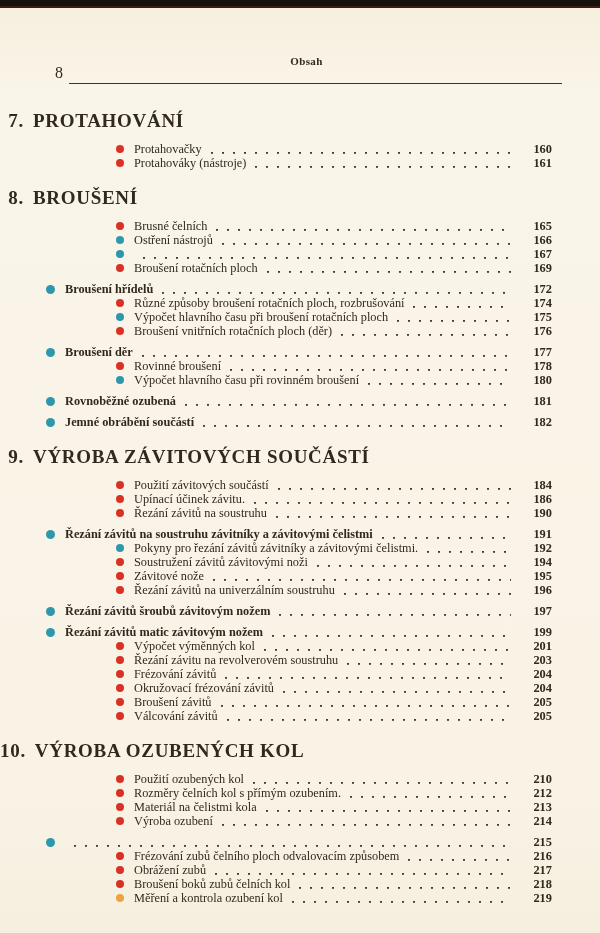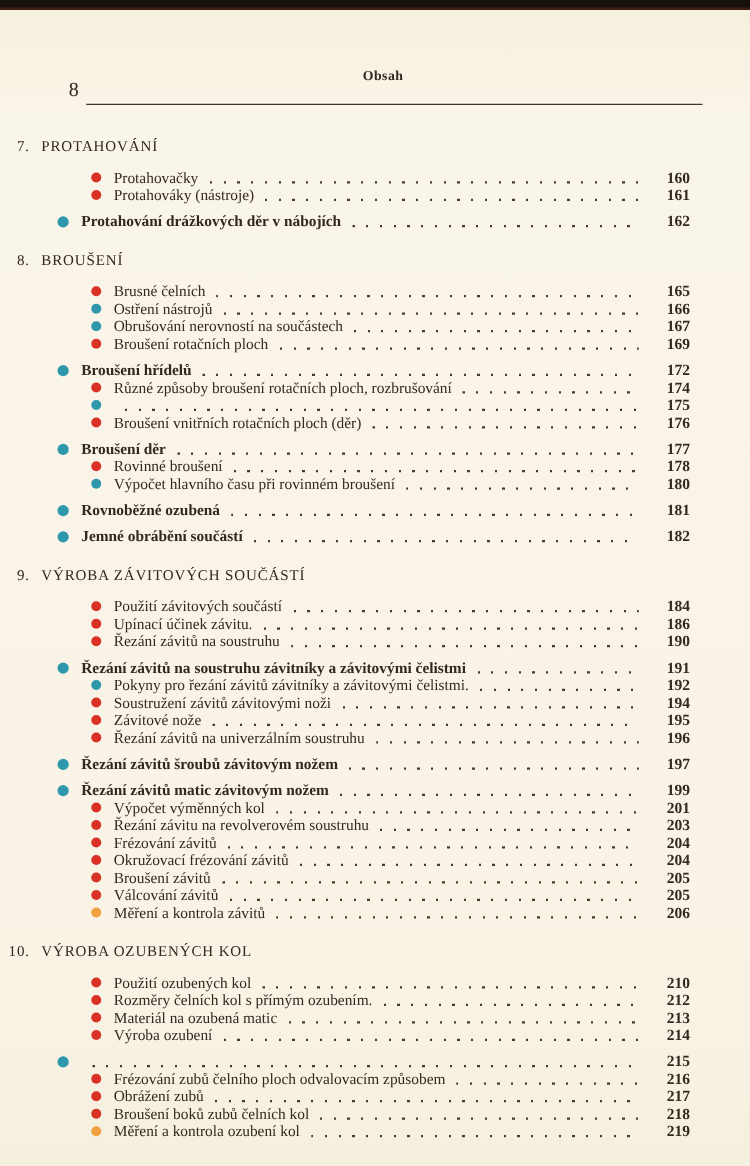--- a/index.html
+++ b/index.html
@@ -23,31 +23,31 @@
     text-align: center; font-weight: bold; font-size: 11px; letter-spacing: 0.4px;
   }
   .header-rule {
     position: absolute; left: 14px; right: -4px; bottom: 0;
     height: 0; border-bottom: 1.6px solid #3e342a;
   }
   
   .toc { margin: 26px 48px 0 0; }
   section.toc-section { margin-top: 17px; }
   section.toc-section:first-child { margin-top: 0; }
-  .sec-head { margin: 0 0 10px 0; font-size: 12px; font-weight: 400; letter-spacing: 0.7px; }
+  .sec-head { margin: 0 0 10px 0; font-size: 19px; font-weight: 700; letter-spacing: 0.7px; }
   .sec-num { display: inline-block; min-width: 24px; text-align: right; margin-right: 9px; }
   .row { display: flex; align-items: baseline; line-height: 14px; font-size: 12.3px; }
   .row.gap { margin-top: 7px; }
   .row .bullet {
     flex: 0 0 auto; width: 8px; height: 8px; border-radius: 50%;
     margin-right: 10px; align-self: center;
   }
   .row.lvl1 { padding-left: 46px; }
   .row.lvl1 .bullet { width: 9px; height: 9px; }
-  .row.lvl2 { padding-left: 73px; }
+  .row.lvl2 { padding-left: 116px; }
   .row.bold .label { font-weight: 700; }
   .bullet.red { background: #d93126; }
   .bullet.teal { background: #2e97ac; }
   .bullet.orange { background: #f0a23e; }
   .label { white-space: nowrap; }
   .leader {
     flex: 1; align-self: flex-end; height: 12px; margin: 0 4px 0 9px; min-width: 14px;
     background-image: repeating-linear-gradient(to right, #473b2d 0 1.7px, transparent 1.7px 11px);
     background-size: calc(100% - 3px) 1.8px;
     background-repeat: no-repeat;
@@ -75,45 +75,38 @@
       <span class="label">Protahovačky</span>
       <span class="leader"></span>
       <span class="pagenum">160</span>
     </div>
     <div class="row lvl2">
       <span class="bullet red" style="background:#d93126"></span>
       <span class="label">Protahováky (nástroje)</span>
       <span class="leader"></span>
       <span class="pagenum">161</span>
     </div>
-    <div class="row lvl1 bold gap">
-      <span class="bullet teal" style="background:#2e97ac"></span>
-      <span class="label">Protahování drážkových děr v nábojích</span>
-      <span class="leader"></span>
-      <span class="pagenum">162</span>
-    </div>
   </section>
   <section class="toc-section">
     <h2 class="sec-head"><span class="sec-num">8.</span><span class="sec-title">BROUŠENÍ</span></h2>
 
     <div class="row lvl2">
       <span class="bullet red" style="background:#d93126"></span>
       <span class="label">Brusné čelních</span>
       <span class="leader"></span>
       <span class="pagenum">165</span>
     </div>
     <div class="row lvl2">
       <span class="bullet teal" style="background:#2e97ac"></span>
       <span class="label">Ostření nástrojů</span>
       <span class="leader"></span>
       <span class="pagenum">166</span>
     </div>
     <div class="row lvl2">
       <span class="bullet teal" style="background:#2e97ac"></span>
-      <span class="label">Obrušování nerovností na součástech</span>
       <span class="leader"></span>
       <span class="pagenum">167</span>
     </div>
     <div class="row lvl2">
       <span class="bullet red" style="background:#d93126"></span>
       <span class="label">Broušení rotačních ploch</span>
       <span class="leader"></span>
       <span class="pagenum">169</span>
     </div>
     <div class="row lvl1 bold gap">
@@ -123,20 +116,21 @@
       <span class="pagenum">172</span>
     </div>
     <div class="row lvl2">
       <span class="bullet red" style="background:#d93126"></span>
       <span class="label">Různé způsoby broušení rotačních ploch, rozbrušování</span>
       <span class="leader"></span>
       <span class="pagenum">174</span>
     </div>
     <div class="row lvl2">
       <span class="bullet teal" style="background:#2e97ac"></span>
+      <span class="label">Výpočet hlavního času při broušení rotačních ploch</span>
       <span class="leader"></span>
       <span class="pagenum">175</span>
     </div>
     <div class="row lvl2">
       <span class="bullet red" style="background:#d93126"></span>
       <span class="label">Broušení vnitřních rotačních ploch (děr)</span>
       <span class="leader"></span>
       <span class="pagenum">176</span>
     </div>
     <div class="row lvl1 bold gap">
@@ -262,45 +256,39 @@
       <span class="label">Broušení závitů</span>
       <span class="leader"></span>
       <span class="pagenum">205</span>
     </div>
     <div class="row lvl2">
       <span class="bullet red" style="background:#d93126"></span>
       <span class="label">Válcování závitů</span>
       <span class="leader"></span>
       <span class="pagenum">205</span>
     </div>
-    <div class="row lvl2">
-      <span class="bullet orange" style="background:#f0a23e"></span>
-      <span class="label">Měření a kontrola závitů</span>
-      <span class="leader"></span>
-      <span class="pagenum">206</span>
-    </div>
   </section>
   <section class="toc-section">
     <h2 class="sec-head"><span class="sec-num">10.</span><span class="sec-title">VÝROBA OZUBENÝCH KOL</span></h2>
 
     <div class="row lvl2">
       <span class="bullet red" style="background:#d93126"></span>
       <span class="label">Použití ozubených kol</span>
       <span class="leader"></span>
       <span class="pagenum">210</span>
     </div>
     <div class="row lvl2">
       <span class="bullet red" style="background:#d93126"></span>
       <span class="label">Rozměry čelních kol s přímým ozubením.</span>
       <span class="leader"></span>
       <span class="pagenum">212</span>
     </div>
     <div class="row lvl2">
       <span class="bullet red" style="background:#d93126"></span>
-      <span class="label">Materiál na ozubená matic</span>
+      <span class="label">Materiál na čelistmi kola</span>
       <span class="leader"></span>
       <span class="pagenum">213</span>
     </div>
     <div class="row lvl2">
       <span class="bullet red" style="background:#d93126"></span>
       <span class="label">Výroba ozubení</span>
       <span class="leader"></span>
       <span class="pagenum">214</span>
     </div>
     <div class="row lvl1 bold gap">

